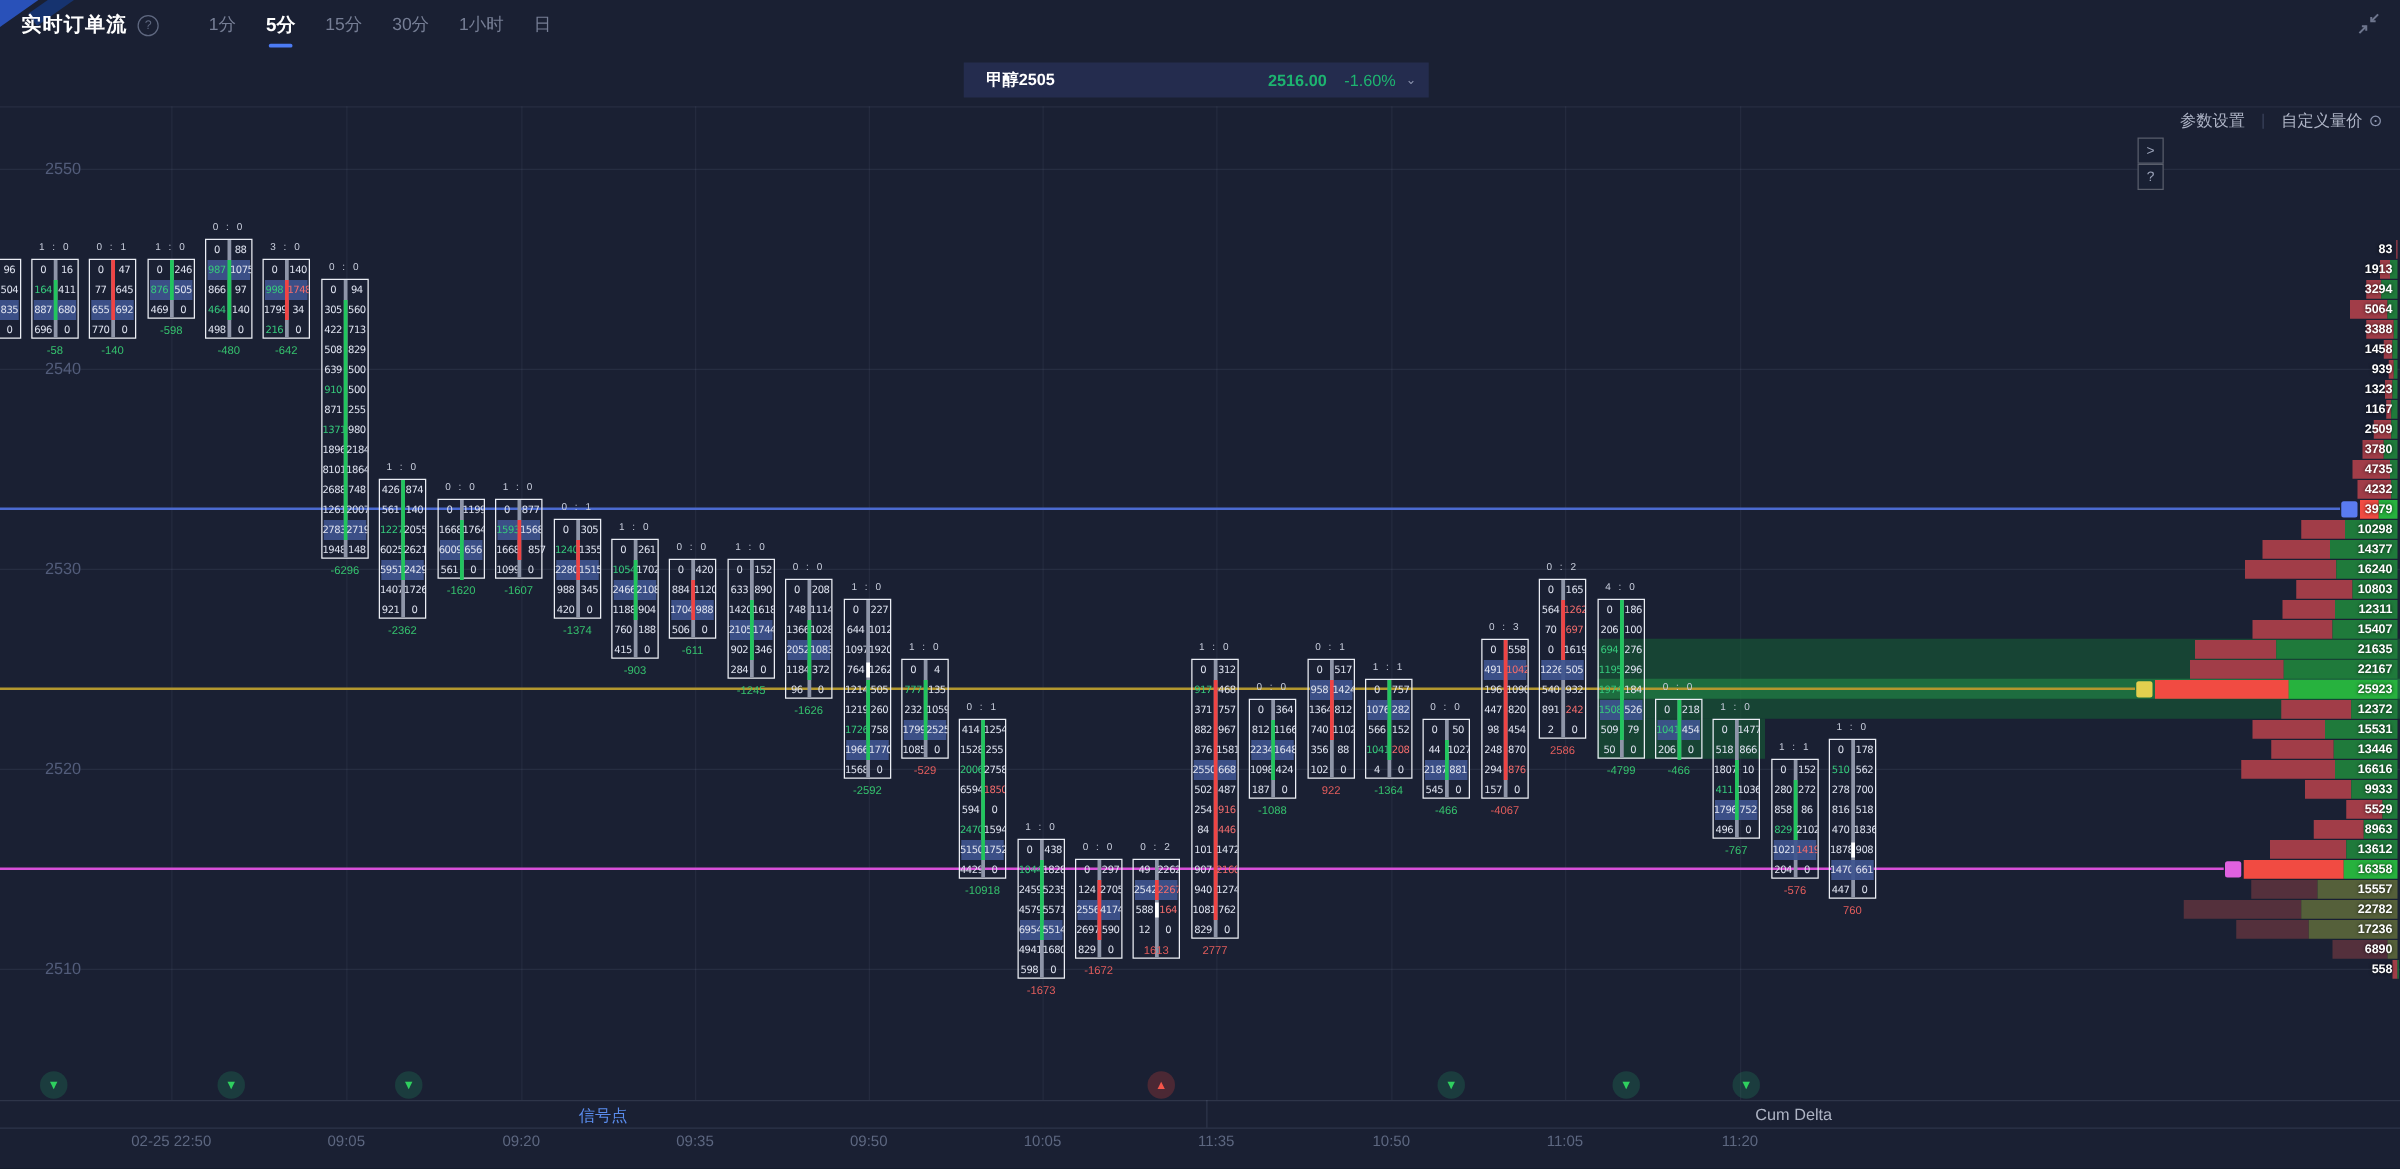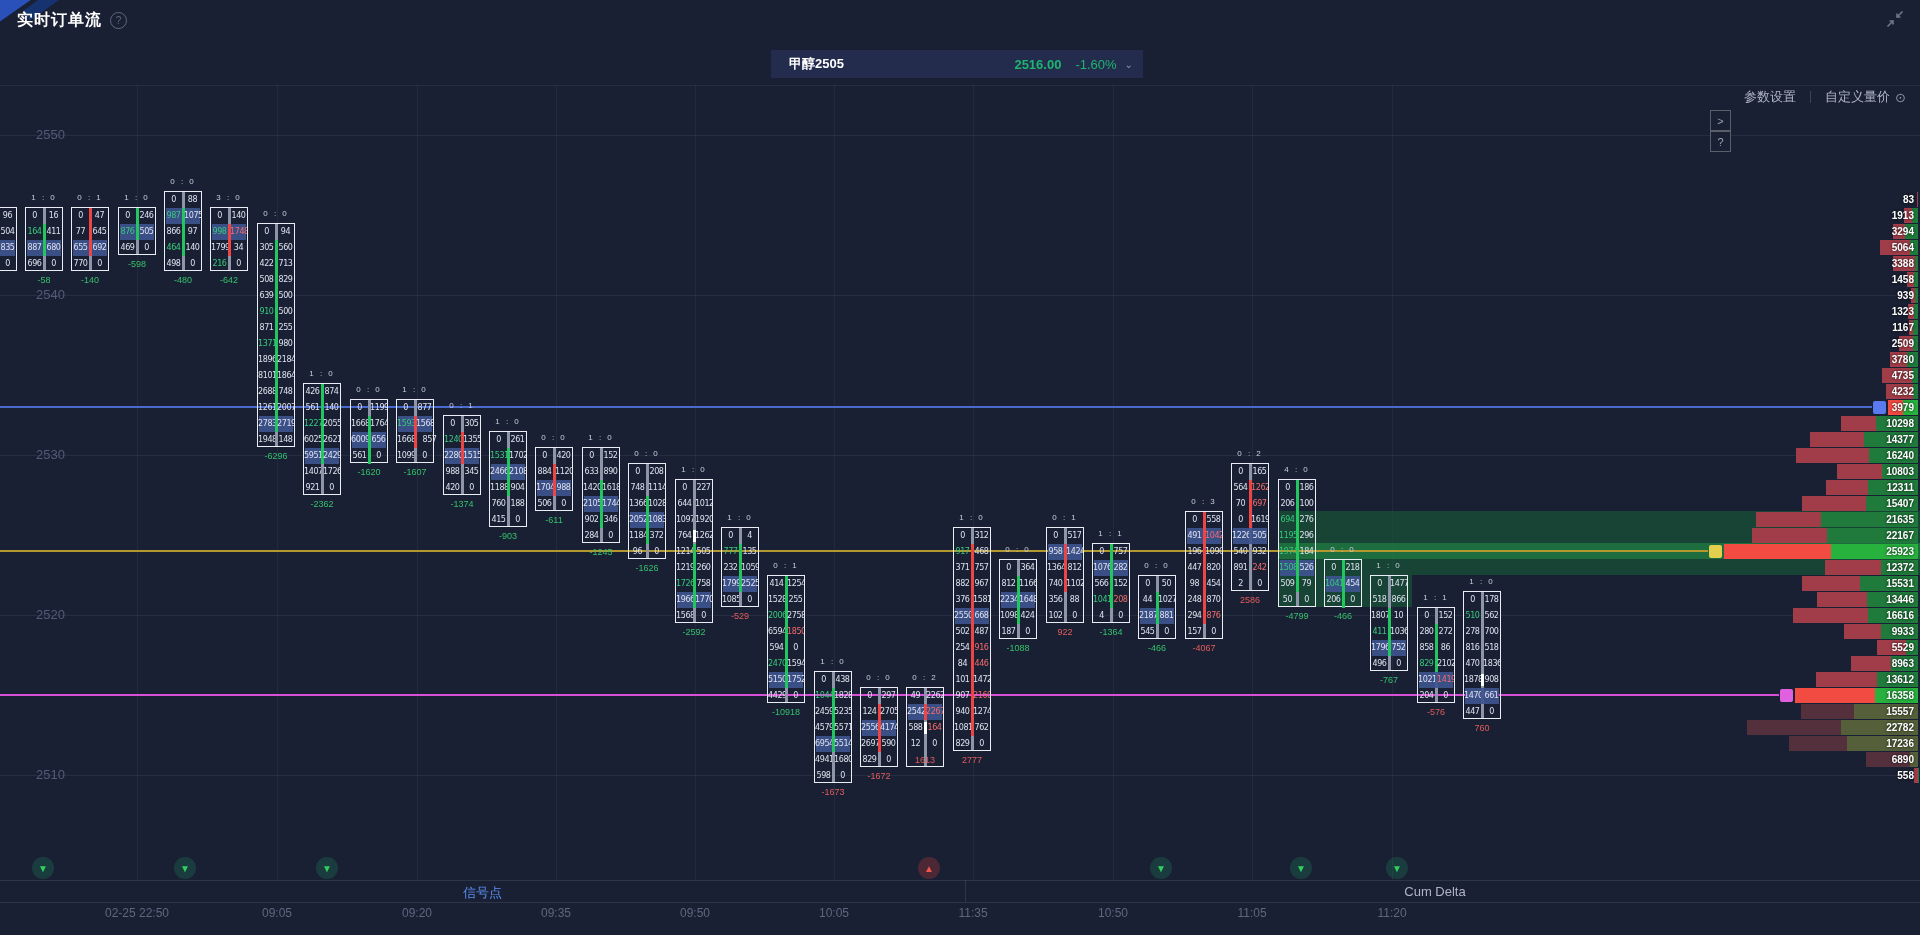--- a/index.html
+++ b/index.html
@@ -69,20 +69,28 @@
 </head>
 <body>
 
 <div id="app">
   <div class="deco1"></div>
   <div class="deco2"></div>
 
   <div id="hdr">
     <div class="title">实时订单流</div>
     <div class="help">?</div>
+    <div class="tabs" id="tabs">
+        <div class="tab">1分</div>
+        <div class="tab active">5分</div>
+        <div class="tab">15分</div>
+        <div class="tab">30分</div>
+        <div class="tab">1小时</div>
+        <div class="tab">日</div>
+      </div>
     <svg class="collapse" viewBox="0 0 22 22">
       <g stroke="#8a93ad" stroke-width="1.6" fill="none">
         <line x1="3.5" y1="18.5" x2="9" y2="13"></line>
           <polyline points="5.5,13 9,13 9,16.5"></polyline>
         <line x1="18.5" y1="3.5" x2="13" y2="9"></line>
           <polyline points="16.5,9 13,9 13,5.5"></polyline>
       </g>
     </svg>
   </div>
 
@@ -325,21 +333,21 @@
         <div class="cell" style="left: 19px; top: 64px;">0</div>
       </div>
       <div class="ratio" style="left: 432px; top: 401px;">0 : 1</div>
       <div class="delta g" style="left: 427px; top: 499px;">-1374</div>
       <div class="candle" style="left: 489px; top: 431px; width: 38px; height: 96px;">
         <div class="cl-wick"></div>
         <div class="crow-hl" style="top: 32px;"></div>
         <div class="cl-body" style="top: 16px; height: 48px; background: rgb(34, 197, 94);"></div>
         <div class="cell" style="left: 0px; top: 0px;">0</div>
         <div class="cell" style="left: 19px; top: 0px;">261</div>
-        <div class="cell g" style="left: 0px; top: 16px;">1531</div>
+        <div class="cell g" style="left: 0px; top: 16px;">1054</div>
         <div class="cell" style="left: 19px; top: 16px;">1702</div>
         <div class="cell" style="left: 0px; top: 32px;">2466</div>
         <div class="cell" style="left: 19px; top: 32px;">2108</div>
         <div class="cell" style="left: 0px; top: 48px;">1188</div>
         <div class="cell" style="left: 19px; top: 48px;">904</div>
         <div class="cell" style="left: 0px; top: 64px;">760</div>
         <div class="cell" style="left: 19px; top: 64px;">188</div>
         <div class="cell" style="left: 0px; top: 80px;">415</div>
         <div class="cell" style="left: 19px; top: 80px;">0</div>
       </div>

